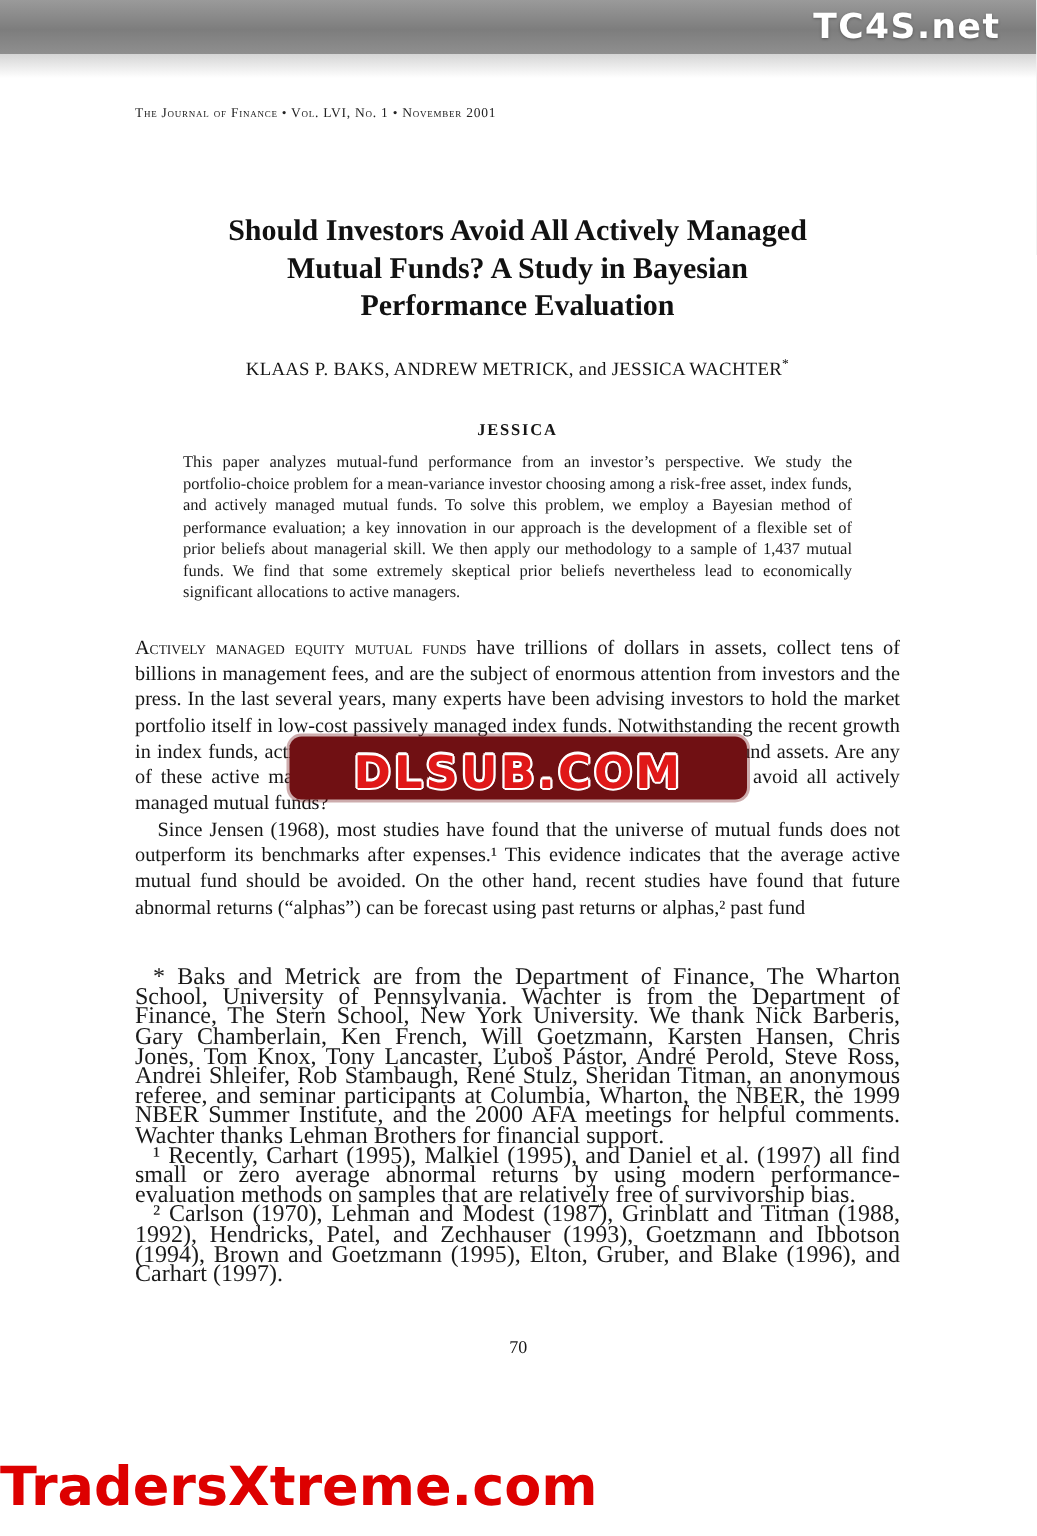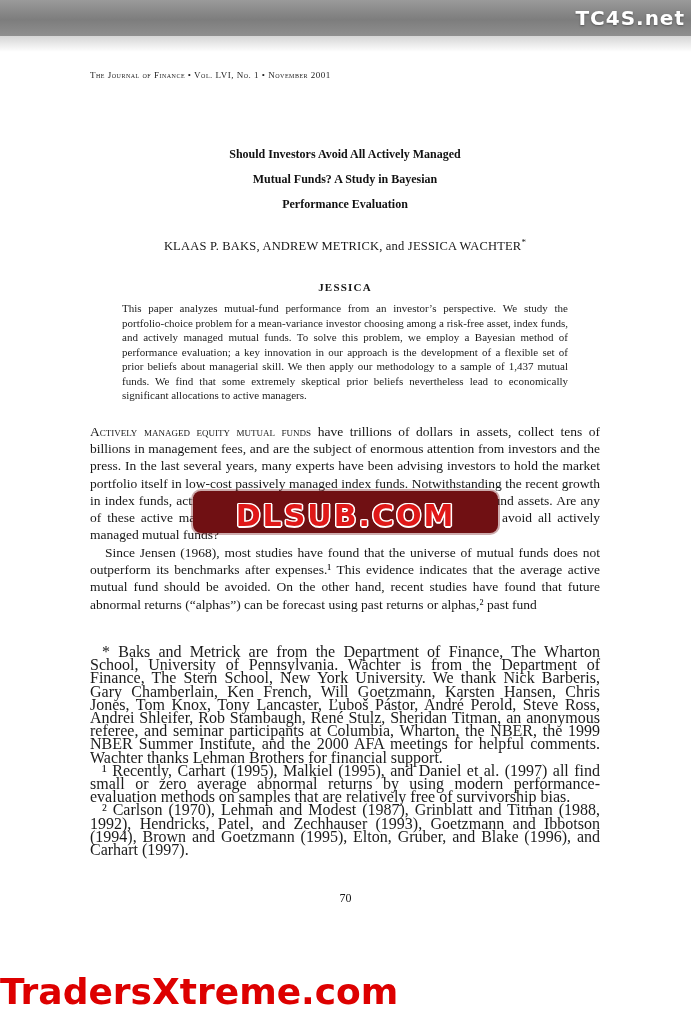--- a/index.html
+++ b/index.html
@@ -14,32 +14,32 @@
     position:absolute; top:0; left:0; width:691px; height:36px;
     background:linear-gradient(180deg,#9a9a9a 0%,#7d7d7d 55%,#8f8f8f 100%);
     text-align:right; z-index:5;
   }
   .top-banner .fade {
     position:absolute; top:36px; left:0; width:100%; height:16px;
     background:linear-gradient(180deg, rgba(150,150,150,.40), rgba(255,255,255,0));
   }
   .banner-text {
     display:inline-block; font-family:"DejaVu Sans", sans-serif; font-weight:bold;
-    font-size:20px; line-height:36px; color:#ffffff; padding-right:6px;
+    font-size:23px; line-height:36px; color:#ffffff; padding-right:24px;
     letter-spacing:1px; text-shadow:0 1px 2px rgba(0,0,0,.35);
   }
   
   .content { position:absolute; top:0; left:0; width:691px; padding:0 91px 0 90px; }
   .journal-line {
     margin-top:70px; font-size:9px; letter-spacing:.5px;
     font-variant:small-caps; color:#222;
   }
   .title {
     margin-top:62px; text-align:center; font-weight:bold;
-    font-size:12px; line-height:25px; color:#111;
+    font-size:20px; line-height:25px; color:#111;
   }
   .authors {
     margin-top:20px; text-align:center; font-size:12.5px; letter-spacing:.2px;
   }
   .authors sup { font-size:9px; }
   .abstract-head {
     margin-top:27px; text-align:center; font-size:11px; letter-spacing:1.2px; font-weight:bold;
   }
   .abstract-body {
     margin:8px auto 0; width:446px; font-size:11px; line-height:14.5px;

